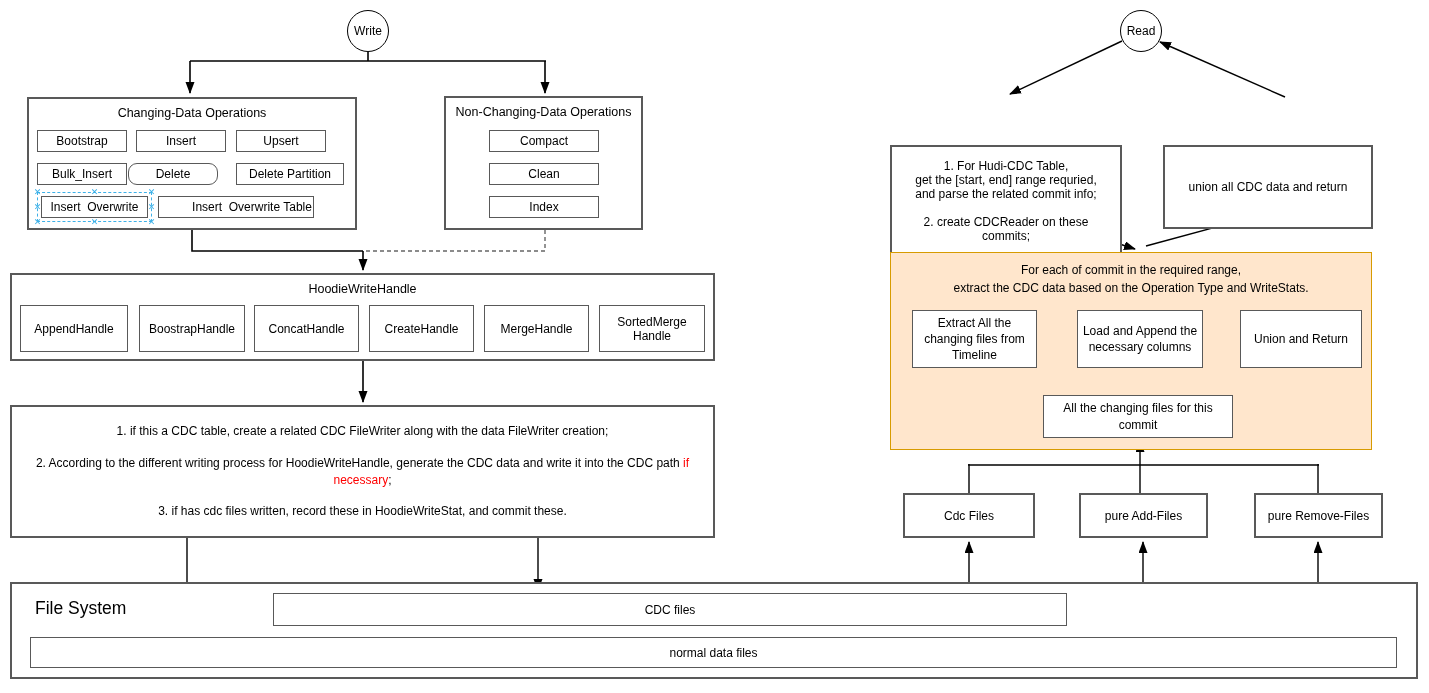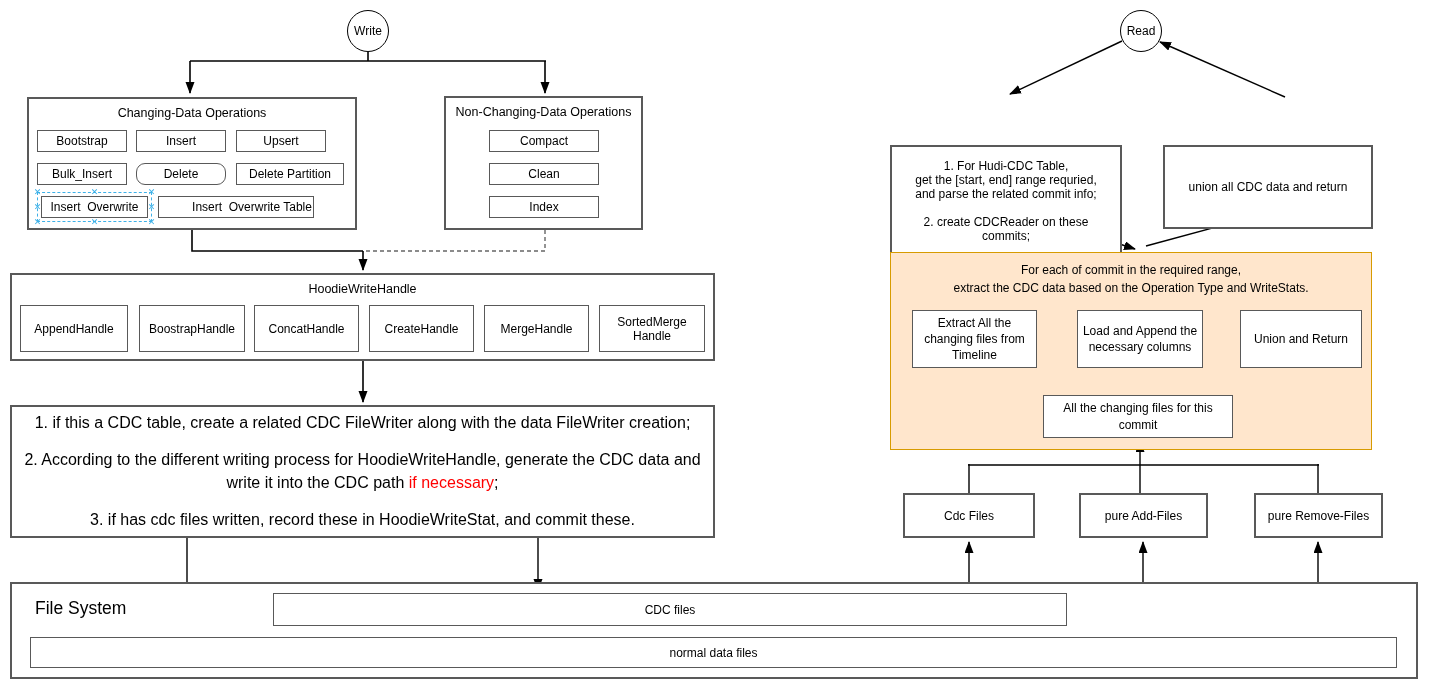--- a/index.html
+++ b/index.html
@@ -18,21 +18,21 @@
   .circle{position:absolute;width:42px;height:42px;border:1.6px solid #000;border-radius:50%;
     background:#fff;display:flex;align-items:center;justify-content:center;font-size:12px;}
   .bigbox{position:absolute;background:#fff;border:2px solid var(--border-gray);}
   .boxtitle{width:100%;text-align:center;font-size:12.5px;padding-top:7px;}
   .op{position:absolute;background:#fff;border:1.5px solid var(--border-gray);
     display:flex;align-items:center;justify-content:center;font-size:12px;white-space:pre;}
   .ml{white-space:pre-line;text-align:center;}
   .center-flex{display:flex;align-items:center;justify-content:center;margin-top:48px;}
   .procbox{position:absolute;background:#fff;border:2px solid var(--border-gray);
     display:flex;flex-direction:column;justify-content:center;align-items:center;gap:15px;
-    font-size:16px;line-height:1.4;padding:6px 10px;text-align:center;}
+    font-size:12px;line-height:1.4;padding:6px 10px;text-align:center;}
   .red{color:var(--red);}
   .orange{position:absolute;background:var(--orange-fill);border:1.6px solid var(--orange-border);}
   .fs-label{position:absolute;font-size:17.5px;}
   .sel-outline{position:absolute;border:1.2px dashed var(--sel);pointer-events:none;}
   .handle{position:absolute;color:var(--sel);font-size:9px;line-height:9px;width:9px;height:9px;
     text-align:center;font-weight:bold;}
 </style>
 </head>
 <body>
 
@@ -83,21 +83,21 @@
     <span>Write</span>
   </div>
 
   <div class="bigbox" style="left:27px;top:97px;width:330px;height:133px;">
     <div class="boxtitle">Changing-Data Operations</div>
   </div>
   <div class="op" style="left:37px;top:130px;width:90px;height:22px;"><span>Bootstrap</span></div>
   <div class="op" style="left:136px;top:130px;width:90px;height:22px;"><span>Insert</span></div>
   <div class="op" style="left:236px;top:130px;width:90px;height:22px;"><span>Upsert</span></div>
   <div class="op" style="left:37px;top:163px;width:90px;height:22px;"><span>Bulk_Insert</span></div>
-  <div class="op" style="left:136px;top:163px;width:90px;height:22px;border-radius:9px;"><span>Delete</span></div>
+  <div class="op" style="left:128px;top:163px;width:90px;height:22px;border-radius:9px;"><span>Delete</span></div>
   <div class="op" style="left:236px;top:163px;width:108px;height:22px;"><span>Delete Partition</span></div>
 
   <div class="op" style="left:41px;top:196px;width:107px;height:22px;"><span>Insert  Overwrite</span></div>
   <div class="sel-outline" style="left:37px;top:192px;width:115px;height:30px;"></div>
   <span class="handle" style="left:33px;top:188px;">✕</span>
   <span class="handle" style="left:90px;top:188px;">✕</span>
   <span class="handle" style="left:147px;top:188px;">✕</span>
   <span class="handle" style="left:33px;top:203px;">✕</span>
   <span class="handle" style="left:147px;top:203px;">✕</span>
   <span class="handle" style="left:33px;top:218px;">✕</span>

